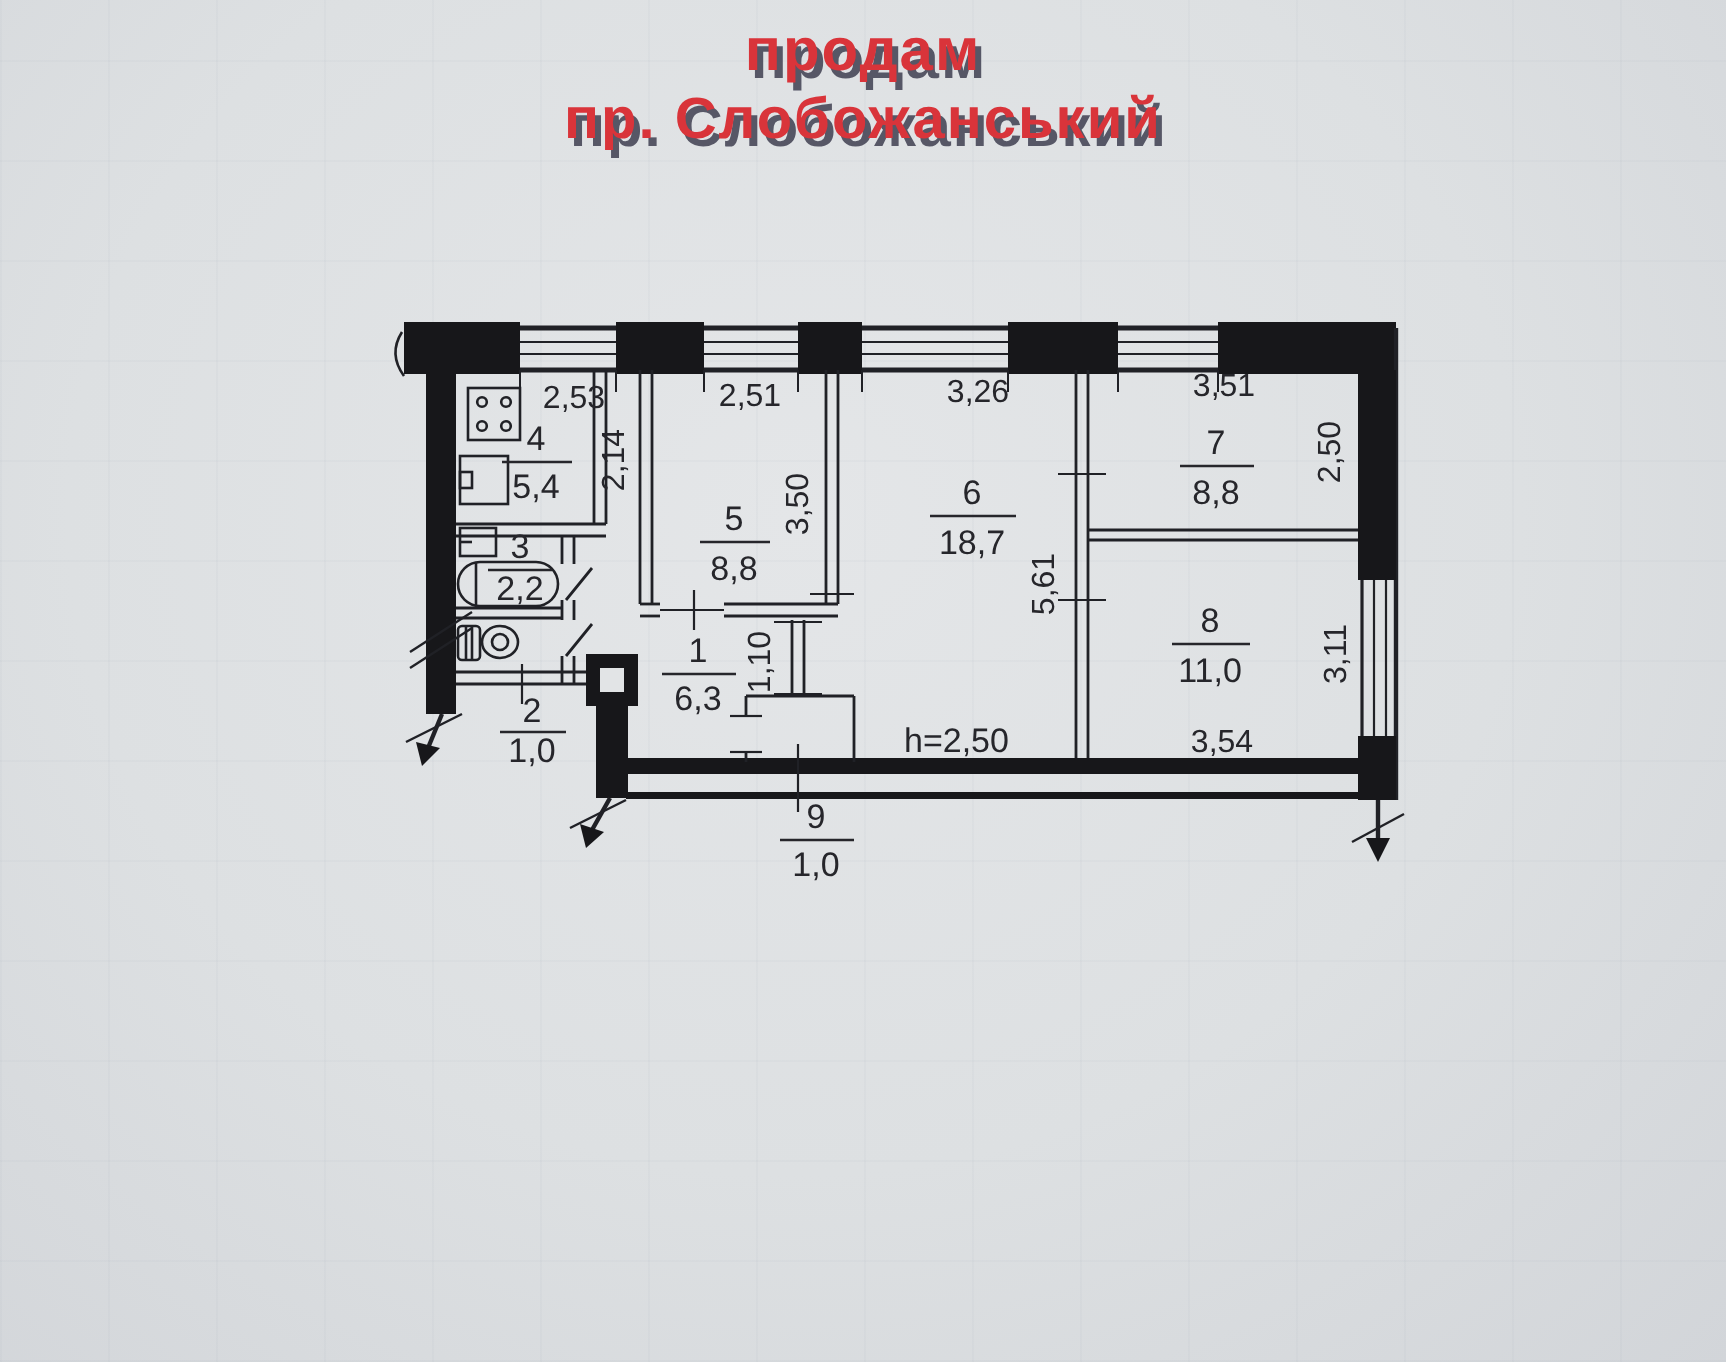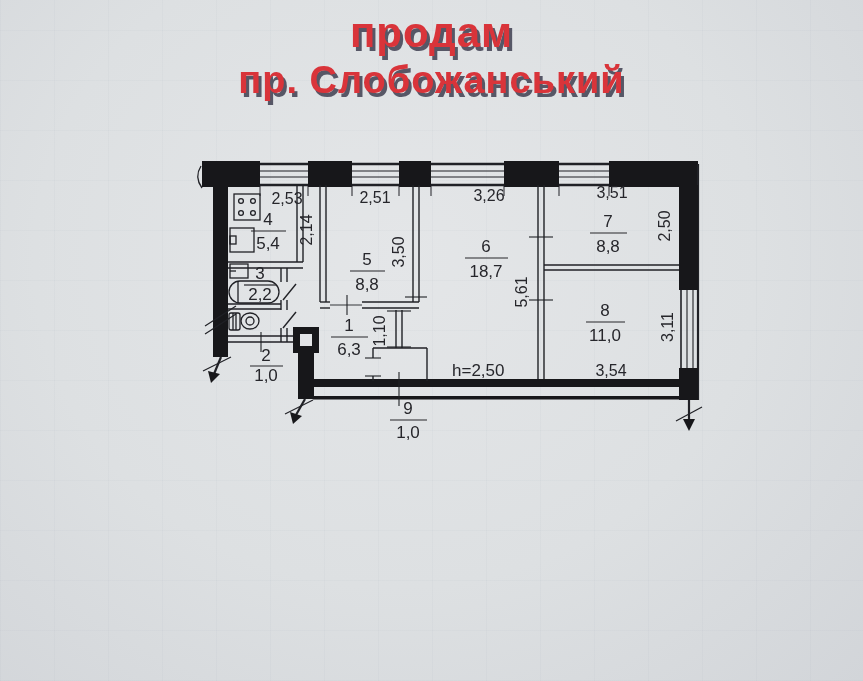--- a/index.html
+++ b/index.html
@@ -15,22 +15,22 @@
   }
   .title{
     position:absolute;top:8px;left:0;width:100%;
     text-align:center;
     color:#d9343a;
     font-weight:bold;
     line-height:1.18;
     letter-spacing:1px;
     text-shadow:3px 4px 0 rgba(62,62,80,0.85);
   }
-  .title .l1{font-size:42px;}
-  .title .l2{font-size:38px;}
+  .title .l1{font-size:30px;}
+  .title .l2{font-size:29px;}
   svg.plan{position:absolute;left:0;top:0;}
   svg.plan text{
     font-family:"Liberation Sans", sans-serif;
     fill:#26262b;
   }
   .dim{font-size:16px;}
   .roomnum{font-size:17px;}
   .roomarea{font-size:17px;}
   .hnote{font-size:17px;}
 </style>

